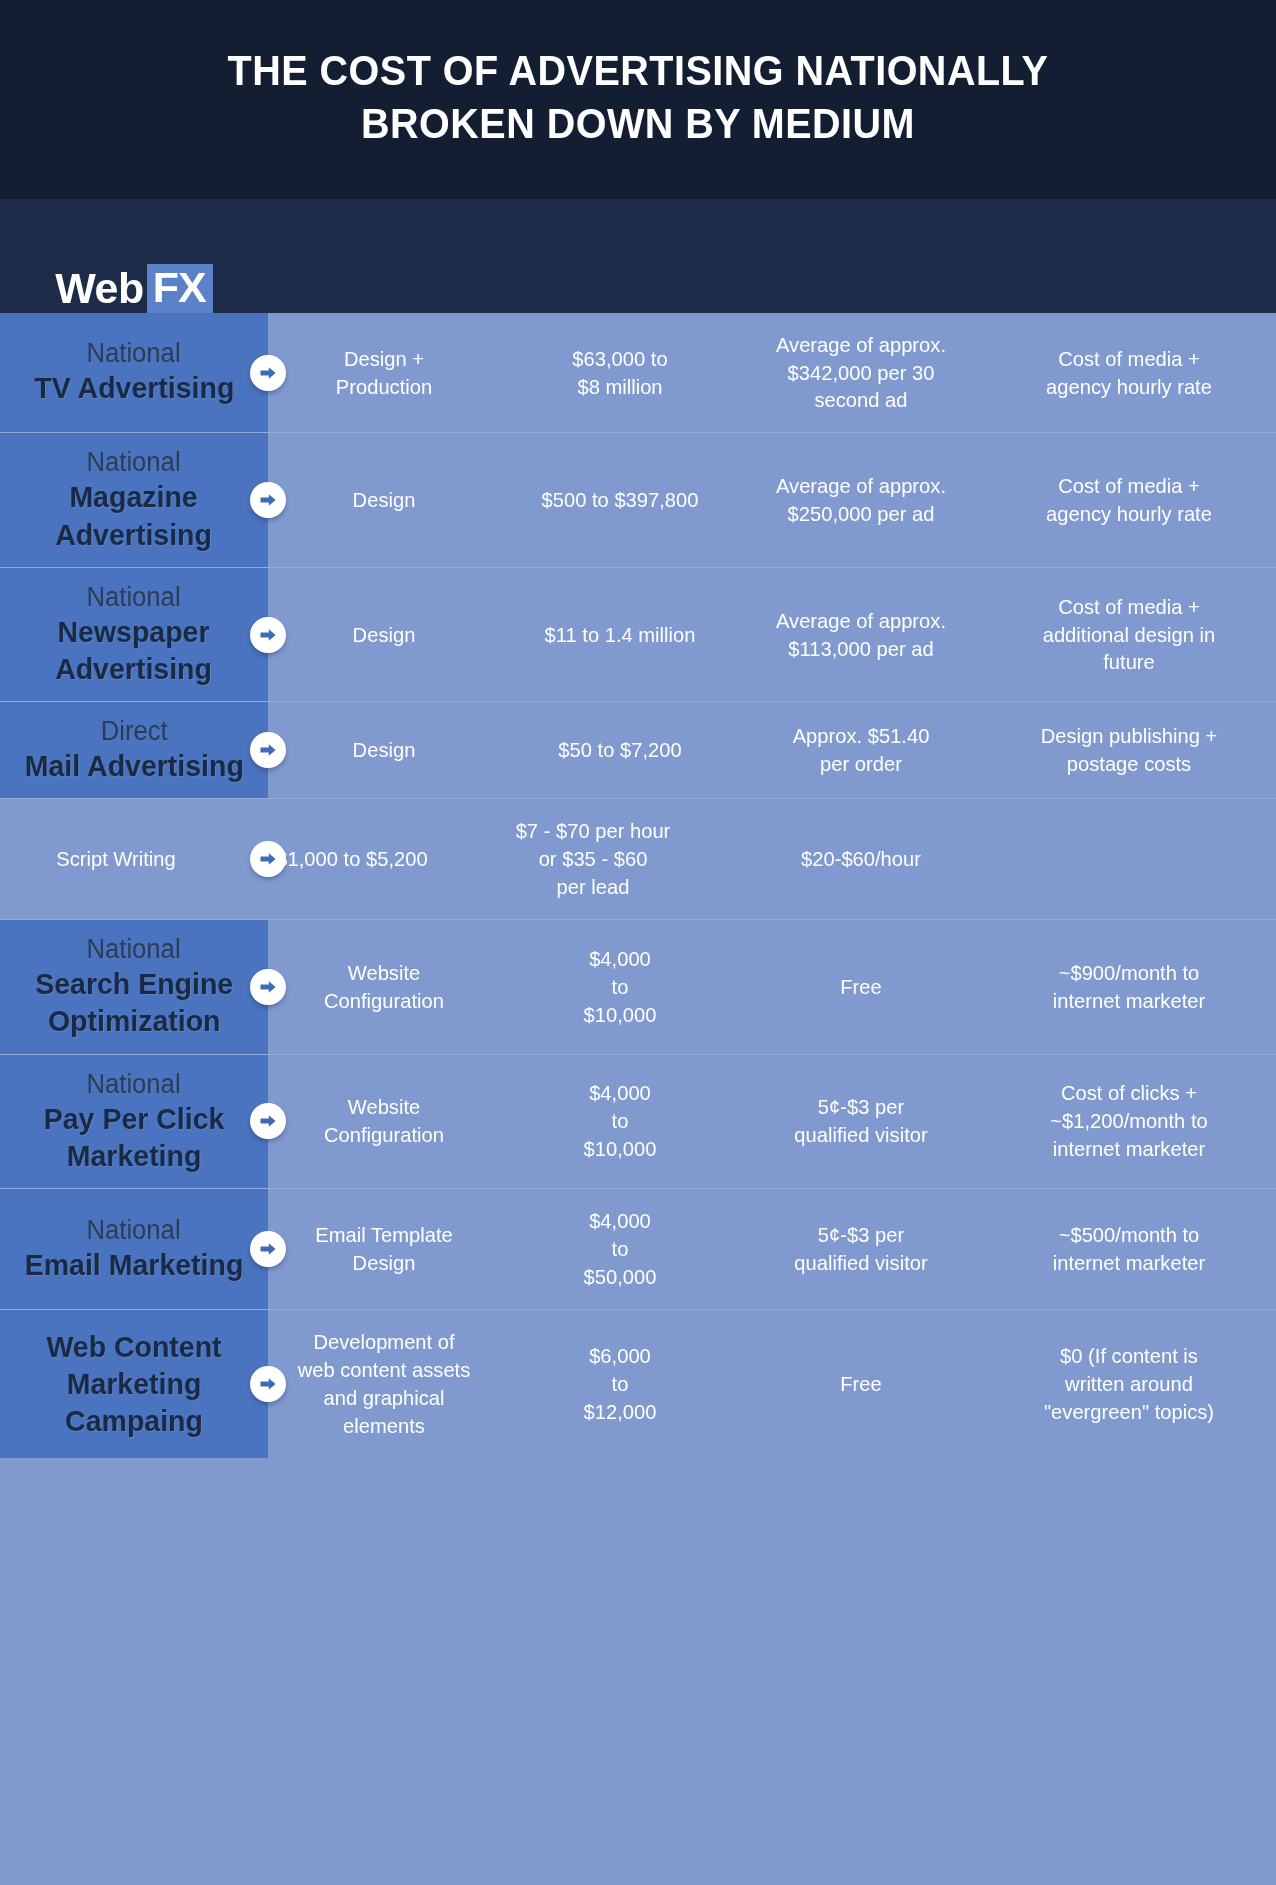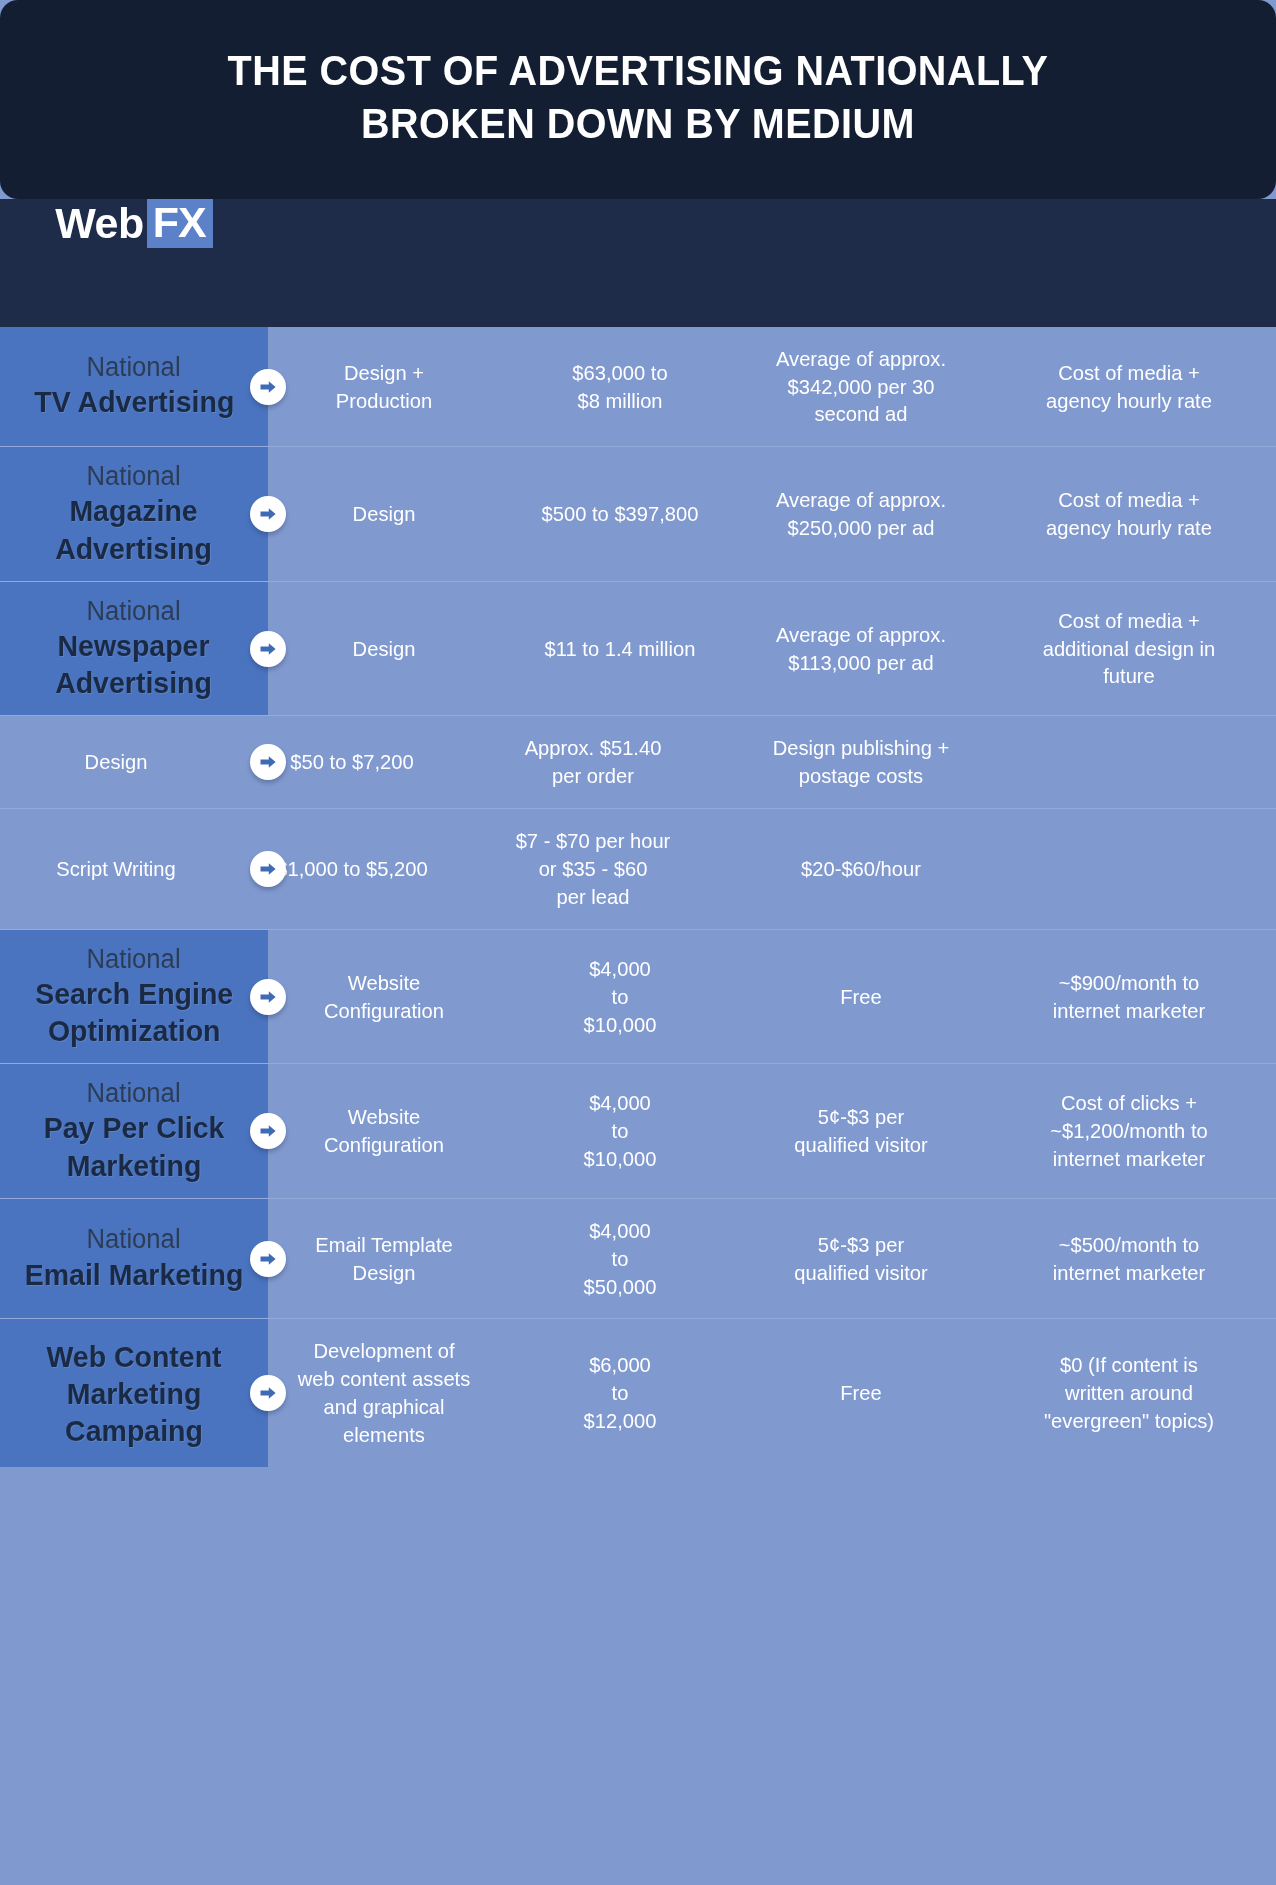--- a/index.html
+++ b/index.html
@@ -15,41 +15,40 @@
     position:relative;
     overflow:hidden;
     background:#8099cf;
   }
 
   
   .title-bar{
     background:#141e33;
     padding:44px 0 48px 0;
     text-align:center;
-    border-radius:18px;
   }
   .title-bar h1{
     margin:0;
     color:#ffffff;
     font-family:"Liberation Sans Narrow","Liberation Sans",sans-serif;
     font-weight:bold;
     font-size:43px;
     line-height:1.24;
     letter-spacing:0.5px;
     text-transform:uppercase;
     transform:scaleX(0.92);
   }
   .title-line{display:block;}
 
   
   .head-row{
     background:#1e2b49;
-    height:128px;
-    display:flex;
-    align-items:flex-start;
+    height:114px;
+    display:flex;
+    align-items:flex-end;
   }
   .head-label-col{
     width:268px;
     flex:0 0 268px;
     display:flex;
     align-items:center;
     justify-content:center;
   }
   .logo{
     display:flex;
@@ -276,20 +275,26 @@
             <span style="display: block;">future</span>
           </div>
         </div>
         <div class="arrow-badge">
           <svg width="20" height="20" viewBox="0 0 20 20" aria-hidden="true">
             <path d="M2.5 7.6 h8.3 V4.2 L17.6 10 l-6.8 5.8 V12.4 H2.5 Z" fill="#3f6ab6"></path>
           </svg>
         </div>
       </div>
       <div class="row">
+        <div class="label-col">
+          <div class="lbl-top">Direct</div>
+          <div class="lbl-main">
+            <span style="display: block;">Mail Advertising</span>
+          </div>
+        </div>
         <div class="data-cols">
           <div class="cell c1">
             <span style="display: block;">Design</span>
           </div>
           <div class="cell c2">
             <span style="display: block;">$50 to $7,200</span>
           </div>
           <div class="cell c3">
             <span style="display: block;">Approx. $51.40</span>
             <span style="display: block;">per order</span>

